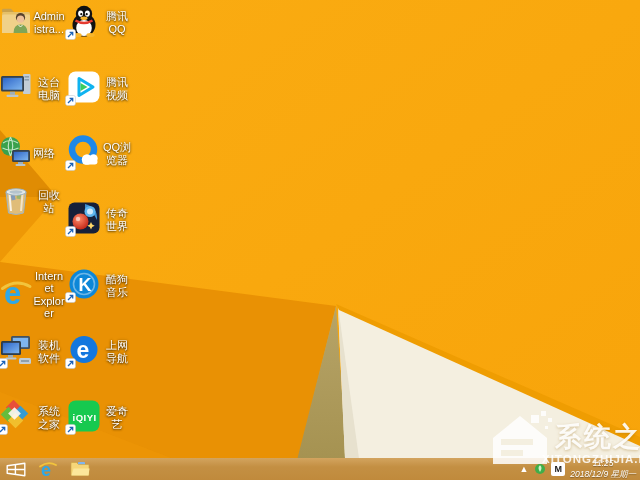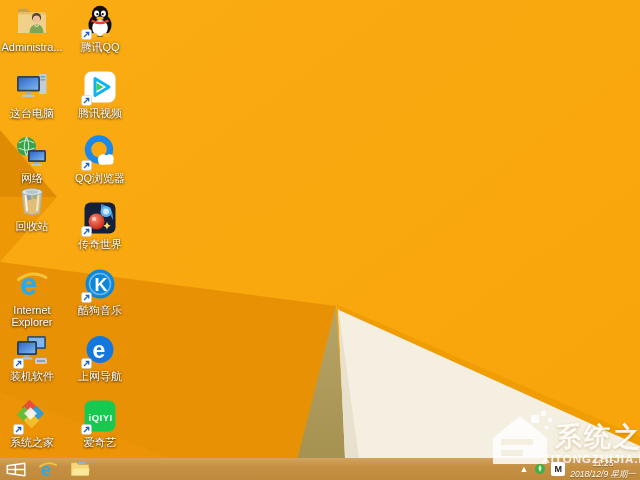--- a/index.html
+++ b/index.html
@@ -1,21 +1,21 @@
 <!DOCTYPE html>
 <html><head>
 <meta charset="utf-8">
 <style>
   html,body{margin:0;padding:0;background:#222;}
   .desktop{position:relative;width:640px;height:480px;overflow:hidden;
     font-family:"Liberation Sans",sans-serif;user-select:none;}
   .wallpaper{position:absolute;inset:0;z-index:0;}
 
   
-  .icon-cell{position:absolute;width:66px;display:flex;flex-direction:column;
+  .icon-cell{position:absolute;width:66px;display:flex;
     align-items:center;z-index:2;cursor:default;}
   .art{width:34px;height:34px;position:relative;flex:0 0 auto;}
   .art svg{display:block;}
   .arrow-badge{position:absolute;left:-2px;bottom:-2px;width:11px;height:11px;}
   .icon-label{margin-top:3px;font-size:11px;line-height:1.12;color:#fff;
     text-align:center;max-width:64px;word-break:break-word;
     text-shadow:0 1px 2px rgba(0,0,0,.7),0 0 3px rgba(0,0,0,.45);}
 
   
   .taskbar{position:absolute;left:0;right:0;bottom:0;height:22px;z-index:5;

